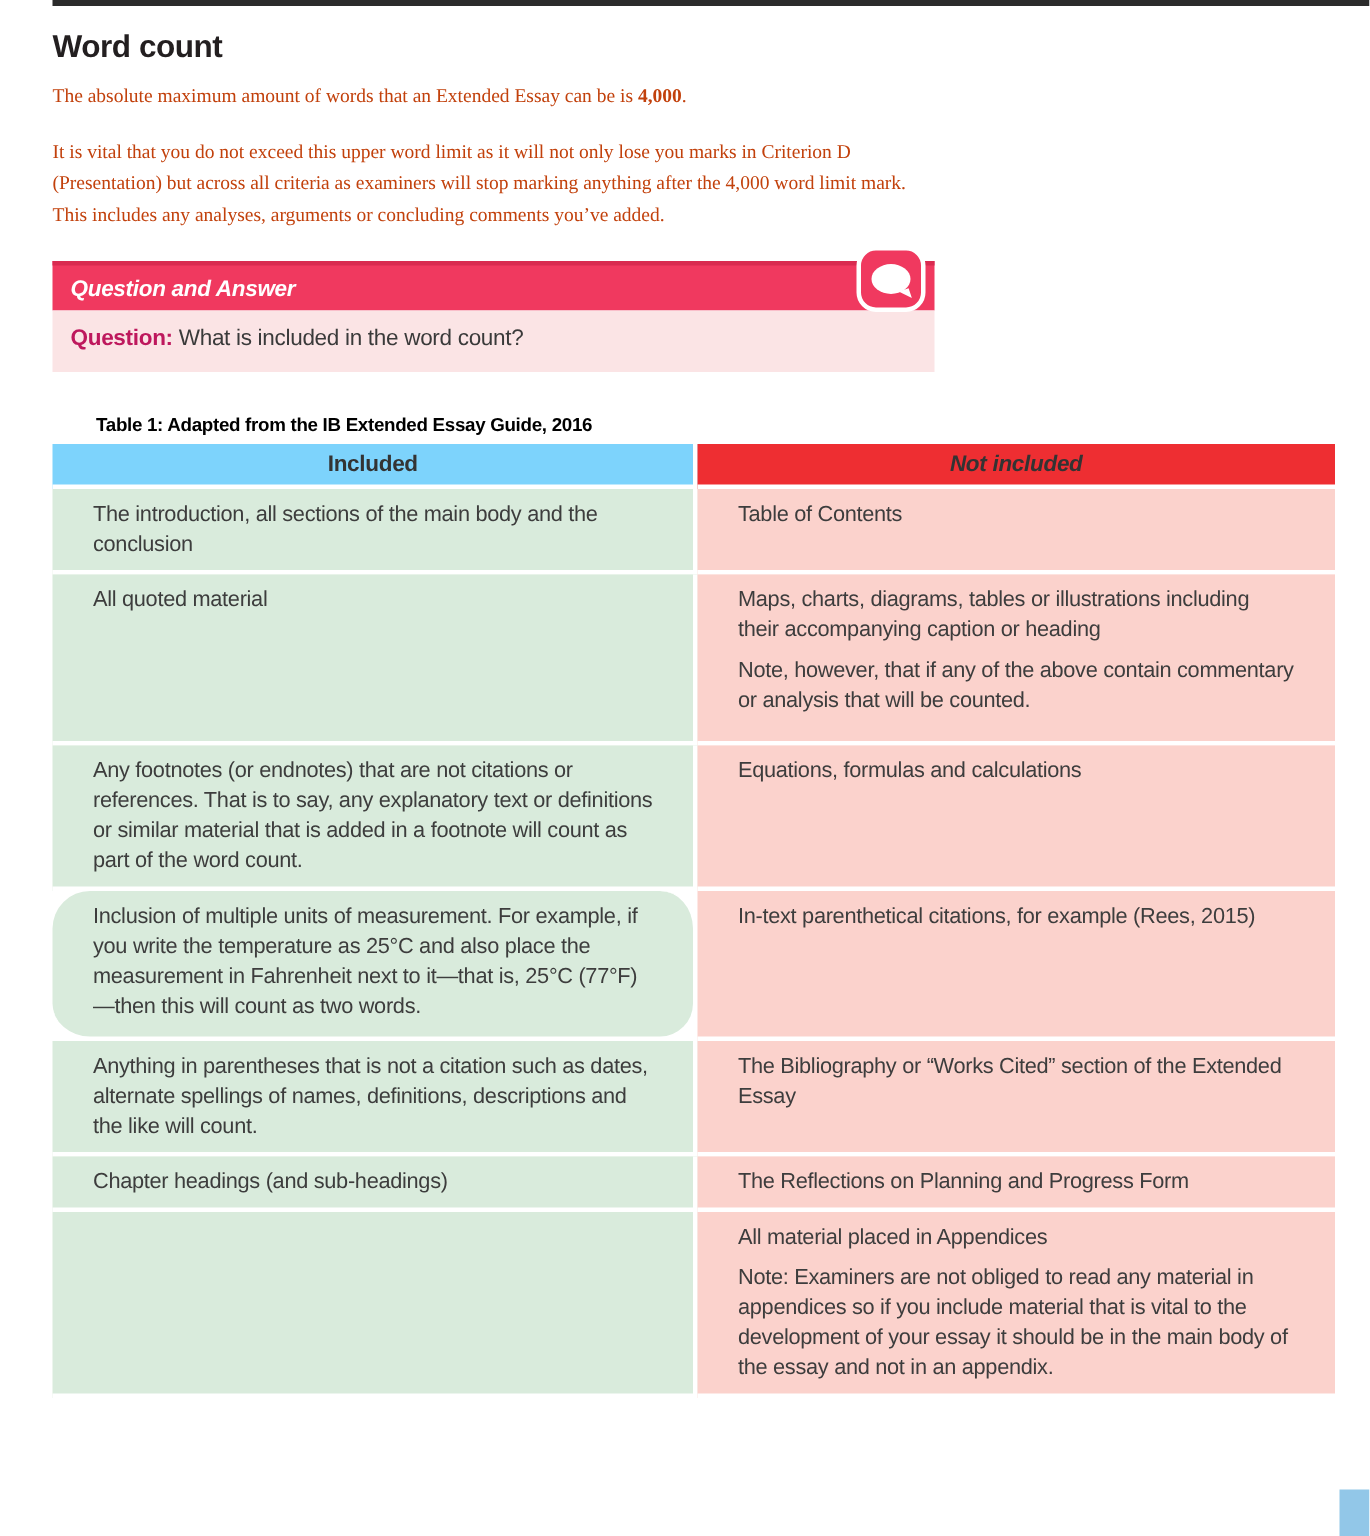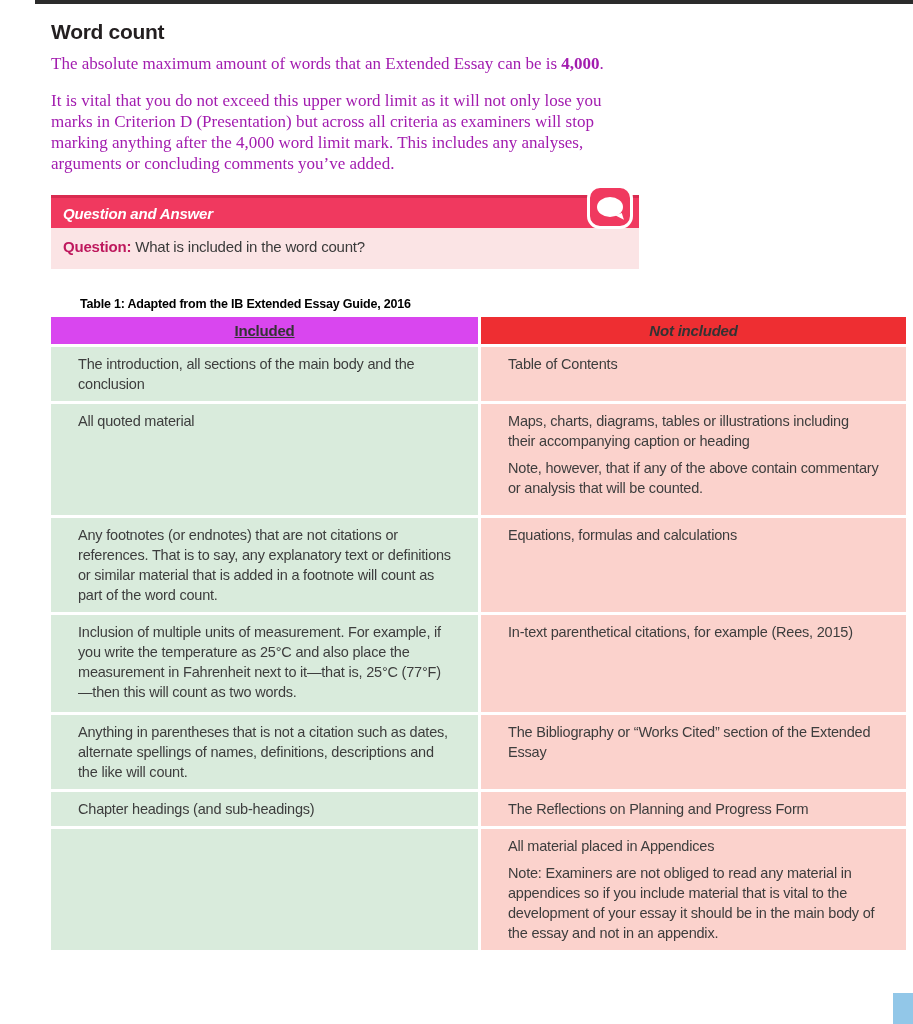--- a/index.html
+++ b/index.html
@@ -11,33 +11,33 @@
     font-family: "Liberation Sans", sans-serif;
     color: #2e2e2e;
   }
   #page { position: relative; width: 913px; height: 1024px; background: #fff; }
 
   #top-bar {
     position: absolute; top: 0; left: 35px; right: 0; height: 4px;
     background: #2b2b2b;
   }
 
-  .main { position: absolute; left: 51px; top: 20px; width: 855px; }
+  .main { position: absolute; left: 35px; top: 20px; width: 855px; }
 
   h1.page-title {
     margin: 0 0 9px 0;
     font-size: 21px; font-weight: bold; color: #231f20;
     letter-spacing: -0.3px;
     font-family: "Liberation Sans", sans-serif;
   }
   p.body-para {
     margin: 0 0 16px 0;
     width: 588px;
     font-family: "Liberation Serif", serif;
-    font-size: 17px; line-height: 21px; color: #a21caf;
+    font-size: 13px; line-height: 21px; color: #c2410c;
   }
   p.body-para b { font-weight: bold; }
 
   
   .qa-box { position: relative; width: 588px; margin-top: 21px; }
   .qa-header {
     height: 33px;
     display: flex; align-items: center;
     padding: 0 12px;
     border-top: 3px solid rgba(0,0,0,0.14);
@@ -141,21 +141,21 @@
 
     <div class="table-caption" id="table-caption" style="color: #000000; margin-left: 29px;">Table 1: Adapted from the IB Extended Essay Guide, 2016</div>
 
     <table class="wc-table">
       <colgroup>
         <col class="col-included">
         <col class="col-notincluded">
       </colgroup>
       <thead>
         <tr>
-          <th id="th-included" style="background: #d946ef; text-decoration: underline;">Included</th>
+          <th id="th-included" style="background: #7dd3fc;">Included</th>
           <th id="th-notincluded" style="background: rgb(238, 46, 50); font-style: italic;">Not included</th>
         </tr>
       </thead>
       <tbody id="wc-tbody">
           <tr>
             <td style="background: rgb(217, 235, 220);">
               <p>The introduction, all sections of the main body and the conclusion</p>
             </td>
             <td style="background: rgb(251, 210, 204);">
               <p>Table of Contents</p>
@@ -172,21 +172,21 @@
           </tr>
           <tr>
             <td style="background: rgb(217, 235, 220);">
               <p>Any footnotes (or endnotes) that are not citations or references. That is to say, any explanatory text or definitions or similar material that is added in a footnote will count as part of the word count.</p>
             </td>
             <td style="background: rgb(251, 210, 204);">
               <p>Equations, formulas and calculations</p>
             </td>
           </tr>
           <tr>
-            <td style="background: rgb(217, 235, 220);">
+            <td style="background: rgb(217, 235, 220); border-radius: 25px;">
               <p>Inclusion of multiple units of measurement. For example, if you write the temperature as 25°C and also place the measurement in Fahrenheit next to it—that is, 25°C (77°F)—then this will count as two words.</p>
             </td>
             <td style="background: rgb(251, 210, 204);">
               <p>In-text parenthetical citations, for example (Rees, 2015)</p>
             </td>
           </tr>
           <tr>
             <td style="background: rgb(217, 235, 220);">
               <p>Anything in parentheses that is not a citation such as dates, alternate spellings of names, definitions, descriptions and the like will count.</p>
             </td>

